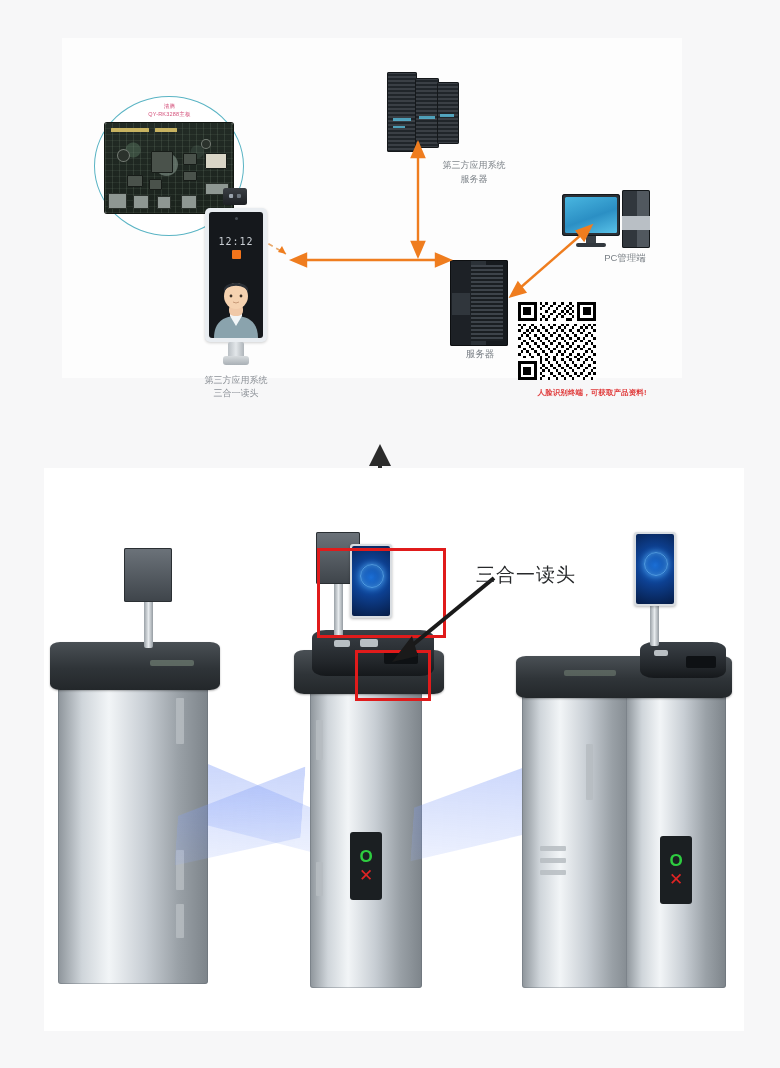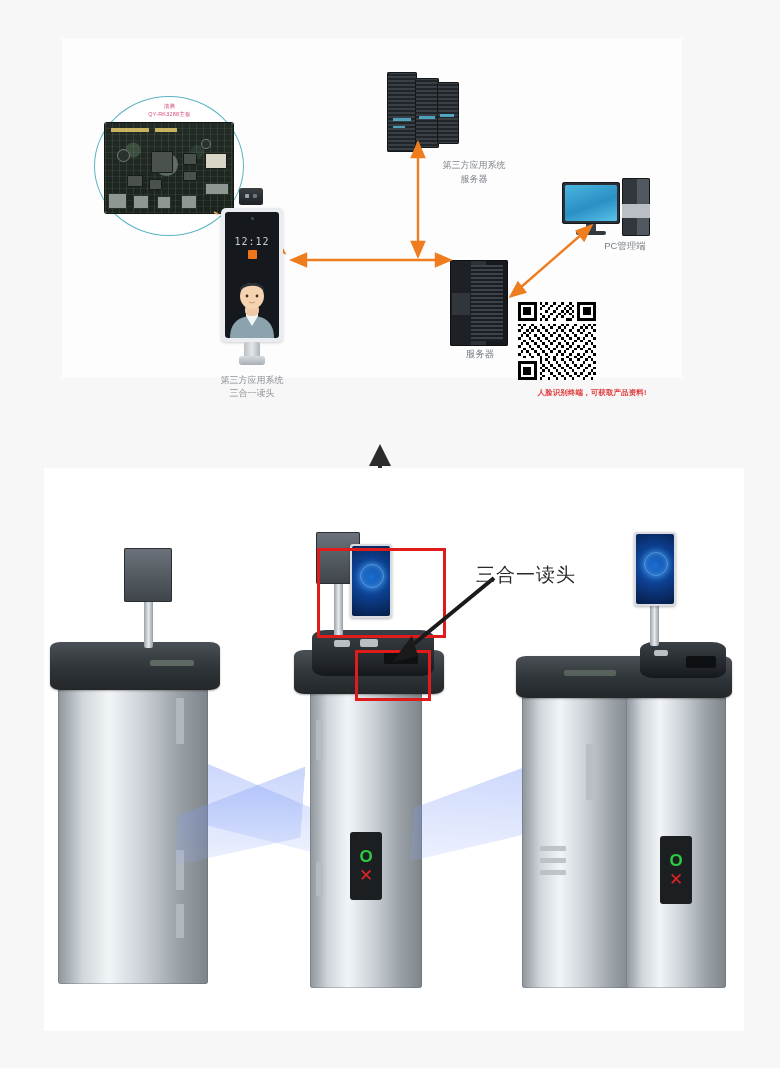--- a/index.html
+++ b/index.html
@@ -62,21 +62,21 @@
 
   
   .spec-list {
     position: absolute; left: 12px; top: 213px;
     font-size: 8.5px; color: #5a5f63; line-height: 1.92;
     letter-spacing: .15px;
   }
   .spec-list div { white-space: nowrap; }
 
   
-  .face-term { position: absolute; left: 155px; top: 150px; width: 70px; height: 186px; }
+  .face-term { position: absolute; left: 139px; top: 150px; width: 70px; height: 186px; }
   .ft-cam {
     position: absolute; left: 22px; top: 0px; width: 24px; height: 17px;
     background: linear-gradient(180deg,#3b3f44,#1d2024); border-radius: 2.5px;
   }
   .ft-cam::after{
     content:""; position:absolute; left:5px; top:5px; width:14px; height:6px;
     background: radial-gradient(circle at 22% 50%, #9aa3ad 0 2px, transparent 2.5px),
                 radial-gradient(circle at 78% 50%, #6d757e 0 2px, transparent 2.5px);
   }
   .ft-body {
@@ -127,21 +127,21 @@
   }
   .rack-vents { position:absolute; left:36%; right:8%; top:6%; bottom:6%;
     background: repeating-linear-gradient(180deg, #3d434a 0 2px, #1a1e22 2px 4px); }
   .rack-panel { position:absolute; left:4%; top:38%; width:30%; height:26%; background:#30363c; }
   .rack-label {
     position:absolute; left:-40px; top:88px; width:140px; text-align:center;
     font-size:9.5px; color:#7b8187;
   }
 
   
-  .pc { position:absolute; left: 500px; top: 140px; width: 90px; height: 70px; }
+  .pc { position:absolute; left: 500px; top: 152px; width: 90px; height: 70px; }
   .pc-mon { position:absolute; left:0; top:4px; width:58px; height:42px;
     background:#2b3036; border-radius:3px; padding:3px; box-shadow: inset 0 0 0 1px #14181b; }
   .pc-scr { position:absolute; inset:3px; border-radius:1.5px;
     background: linear-gradient(160deg,#49b6e0,#2b8fc4 55%,#59c2e8); }
   .pc-neck { position:absolute; left:24px; top:46px; width:10px; height:8px; background:#3a4046; }
   .pc-foot { position:absolute; left:14px; top:53px; width:30px; height:4px; background:#32383e; border-radius:2px; }
   .pc-tower { position:absolute; left:60px; top:0; width:28px; height:58px; border-radius:2px;
     background: linear-gradient(90deg,#31373d 0 55%, #51585f 55% 100%); box-shadow: inset 0 0 0 1px #14181b; }
   .pc-tower-b { position:absolute; left:60px; top:26px; width:28px; height:14px; background:#b9bfc5; }
   .pc-label { position:absolute; left:8px; top:62px; width:110px; text-align:center; font-size:9.5px; color:#7b8187; }

